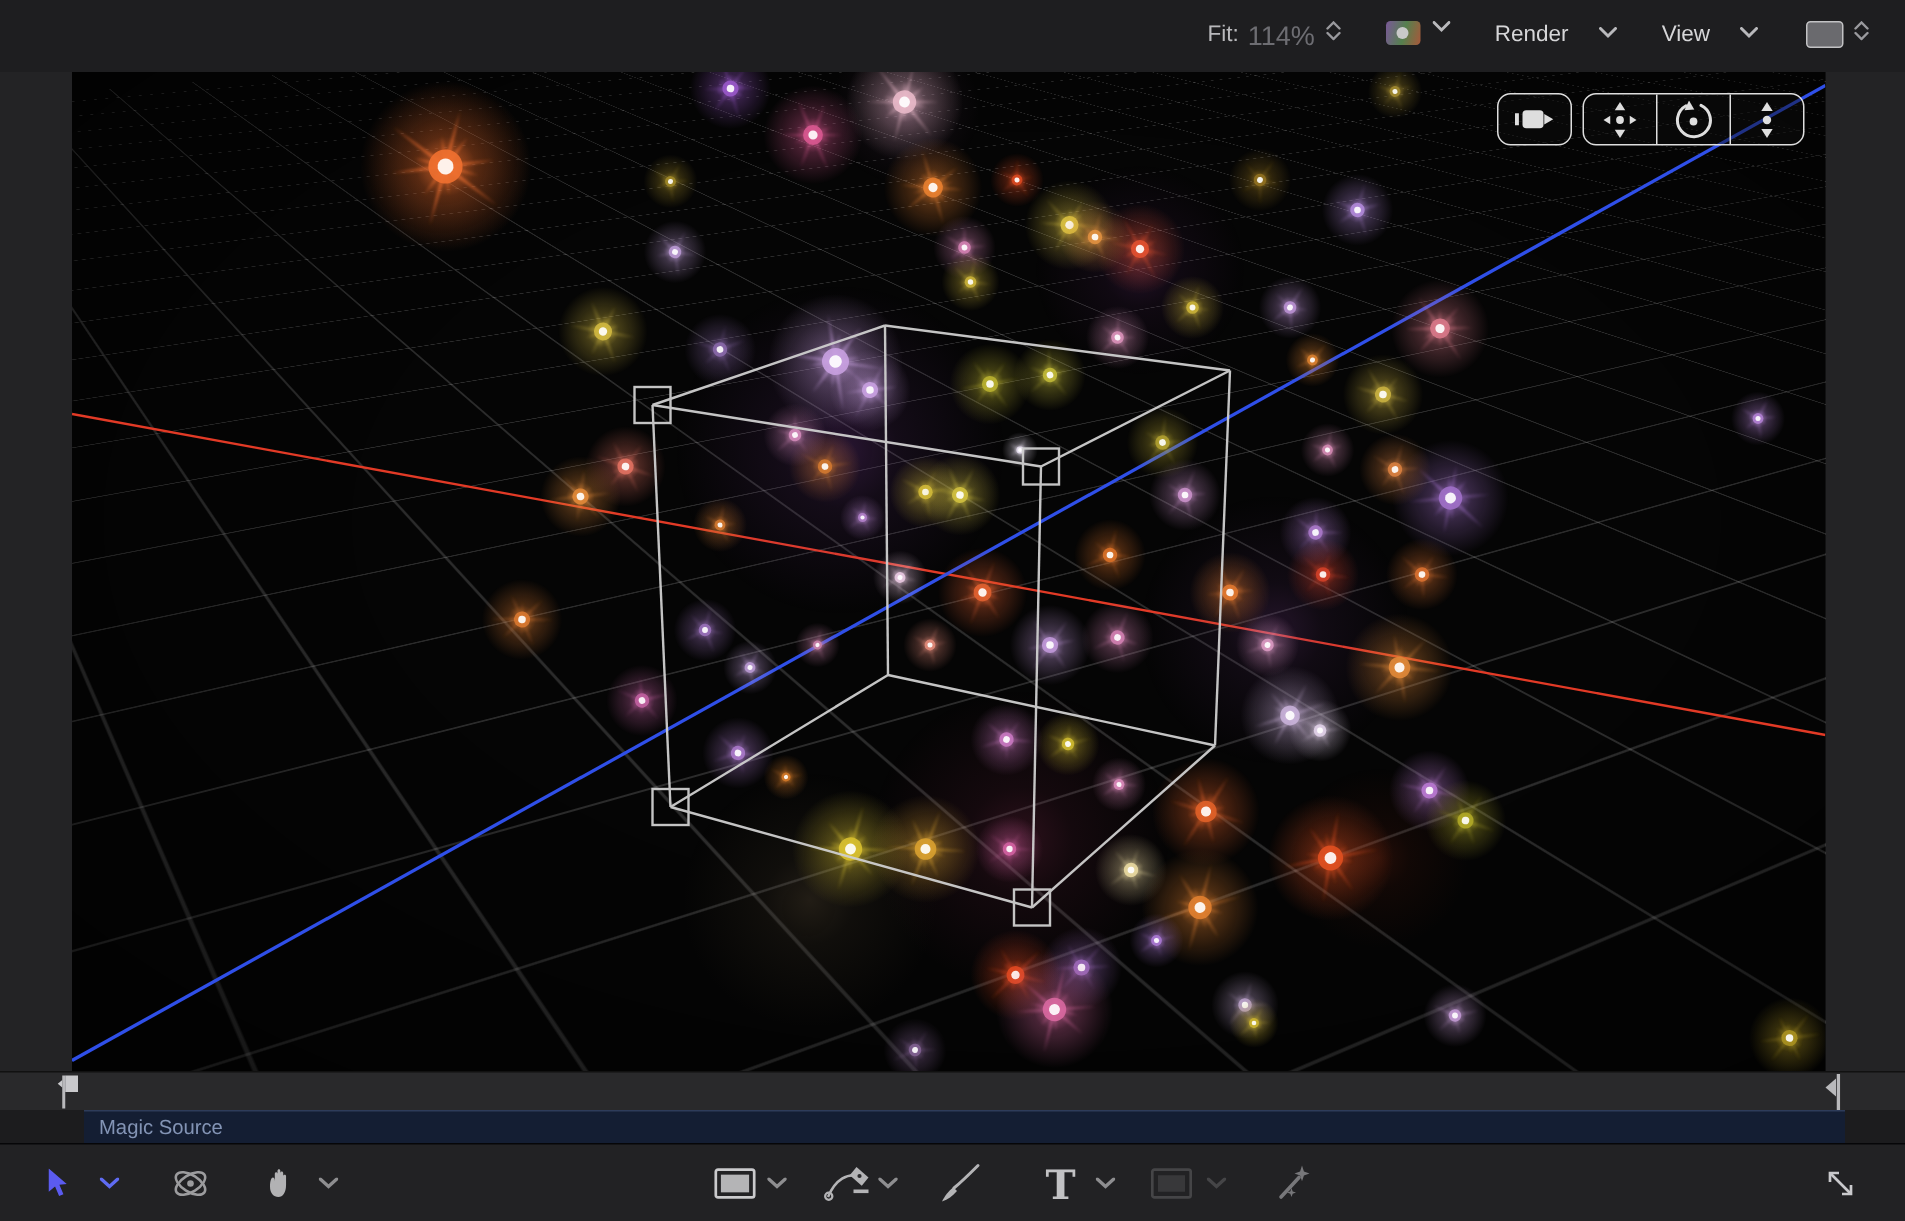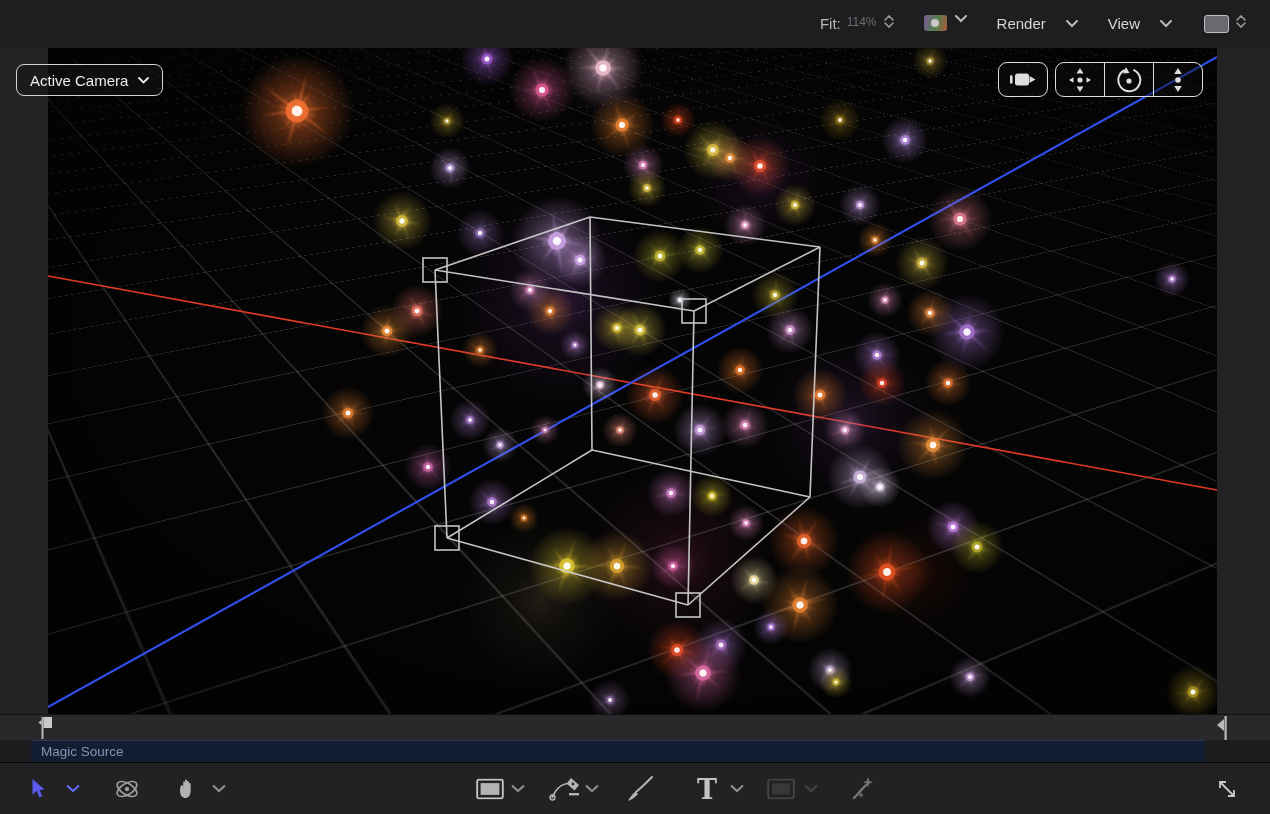--- a/index.html
+++ b/index.html
@@ -3,21 +3,21 @@
 <meta charset="utf-8">
 <style>
   html,body{margin:0;padding:0;background:#151517;}
   .app{position:relative;width:1270px;height:814px;overflow:hidden;background:#232325;
        font-family:"Liberation Sans",sans-serif;-webkit-font-smoothing:antialiased;}
   
   .topbar{position:absolute;left:0;top:0;width:1270px;height:48px;background:#1e1e20;
           border-bottom:1px solid #0a0a0c;display:flex;align-items:center;justify-content:flex-end;}
   .topbar .cluster{display:flex;align-items:flex-start;margin-right:24px;}
   .tb-label{font-size:15px;color:#b9b9bc;}
-  .tb-dim{font-size:12px;color:#6d6d72;margin-left:6px;}
+  .tb-dim{font-size:18px;color:#6d6d72;margin-left:6px;}
   .stepper{display:flex;flex-direction:column;align-items:center;margin-left:7px;gap:1px;}
   .grad-swatch{width:23px;height:16px;border-radius:3px;margin-left:30px;
                background:linear-gradient(105deg,#7a5898 0%,#55804e 52%,#a8583a 100%);position:relative;}
   .grad-swatch .dot{position:absolute;left:7px;top:4px;width:8px;height:8px;border-radius:50%;background:#c9c9c9;}
   .menu-item{display:flex;align-items:center;gap:20px;margin-left:30px;font-size:15px;color:#d6d6d8;}
   .winzoom{width:23px;height:16px;border-radius:3px;background:#6a6a6e;border:1.5px solid #c2c2c4;margin-left:32px;}
   .chev{margin-left:8px;}
   
   .stage{position:absolute;left:0;top:48px;width:1270px;height:666px;background:#232325;}
   .canvas{position:absolute;left:48px;top:0;width:1169px;height:666px;background:#050505;overflow:hidden;}
@@ -38,21 +38,21 @@
   .cam-btn{left:998px;width:48px;justify-content:center;}
   .cam-group{left:1055px;width:146px;}
   .cam-group .seg{flex:1;height:100%;display:flex;align-items:center;justify-content:center;}
   .cam-group .seg + .seg{border-left:1.5px solid #dedede;}
   
   .minitl{position:absolute;left:0;top:714px;width:1270px;height:26px;background:#29292b;
           border-top:1px solid #111;}
   .tl-pin{position:absolute;left:36px;top:0px;}
   .tl-end{position:absolute;left:1215px;top:1px;}
   .trackrow{position:absolute;left:0;top:740px;width:1270px;height:22px;background:#1c1c1e;}
-  .clipbar{position:absolute;left:31px;top:0;width:1174px;height:22px;background:#141e33;
+  .clipbar{position:absolute;left:56px;top:0;width:1174px;height:22px;background:#141e33;
            border-top:1px solid #2e3c5a;box-sizing:border-box;display:flex;align-items:center;}
   .clipbar span{color:#8394b5;font-size:13.5px;margin-left:10px;}
   
   .toolbar{position:absolute;left:0;top:762px;width:1270px;height:52px;background:#222224;
            border-top:1px solid #060608;}
   .tool{position:absolute;top:50%;transform:translate(-50%,-50%);display:flex;align-items:center;justify-content:center;}
 </style>
 </head>
 <body>
 
@@ -1080,26 +1080,20 @@
             <line x1="772" y1="199" x2="762" y2="449"></line>
             <line x1="646" y1="263" x2="640" y2="557"></line>
             <rect x="375" y="210" width="24" height="24"></rect>
             <rect x="634" y="251" width="24" height="24"></rect>
             <rect x="387" y="478" width="24" height="24"></rect>
             <rect x="628" y="545" width="24" height="24"></rect>
           </g>
         </svg>
     </div>
 
-    <div class="camera-menu">
-      <span>Active Camera</span>
-      <svg width="11" height="7">
-          <path d="M1,1 L5.5,5.5 L10,1" stroke="#ececec" stroke-width="1.8" fill="none" stroke-linecap="round"></path>
-        </svg>
-    </div>
 
     <div class="cam-btn">
       <svg width="26" height="13">
         <rect x="0" y="2.5" width="2.6" height="8" fill="#dedede"></rect>
         <rect x="5" y="0.5" width="14" height="12" rx="2.5" fill="#dedede"></rect>
         <path d="M19.5,3 L25.5,6.5 L19.5,10 Z" fill="#dedede"></path>
       </svg>
     </div>
     <div class="cam-group">
       <div class="seg">

